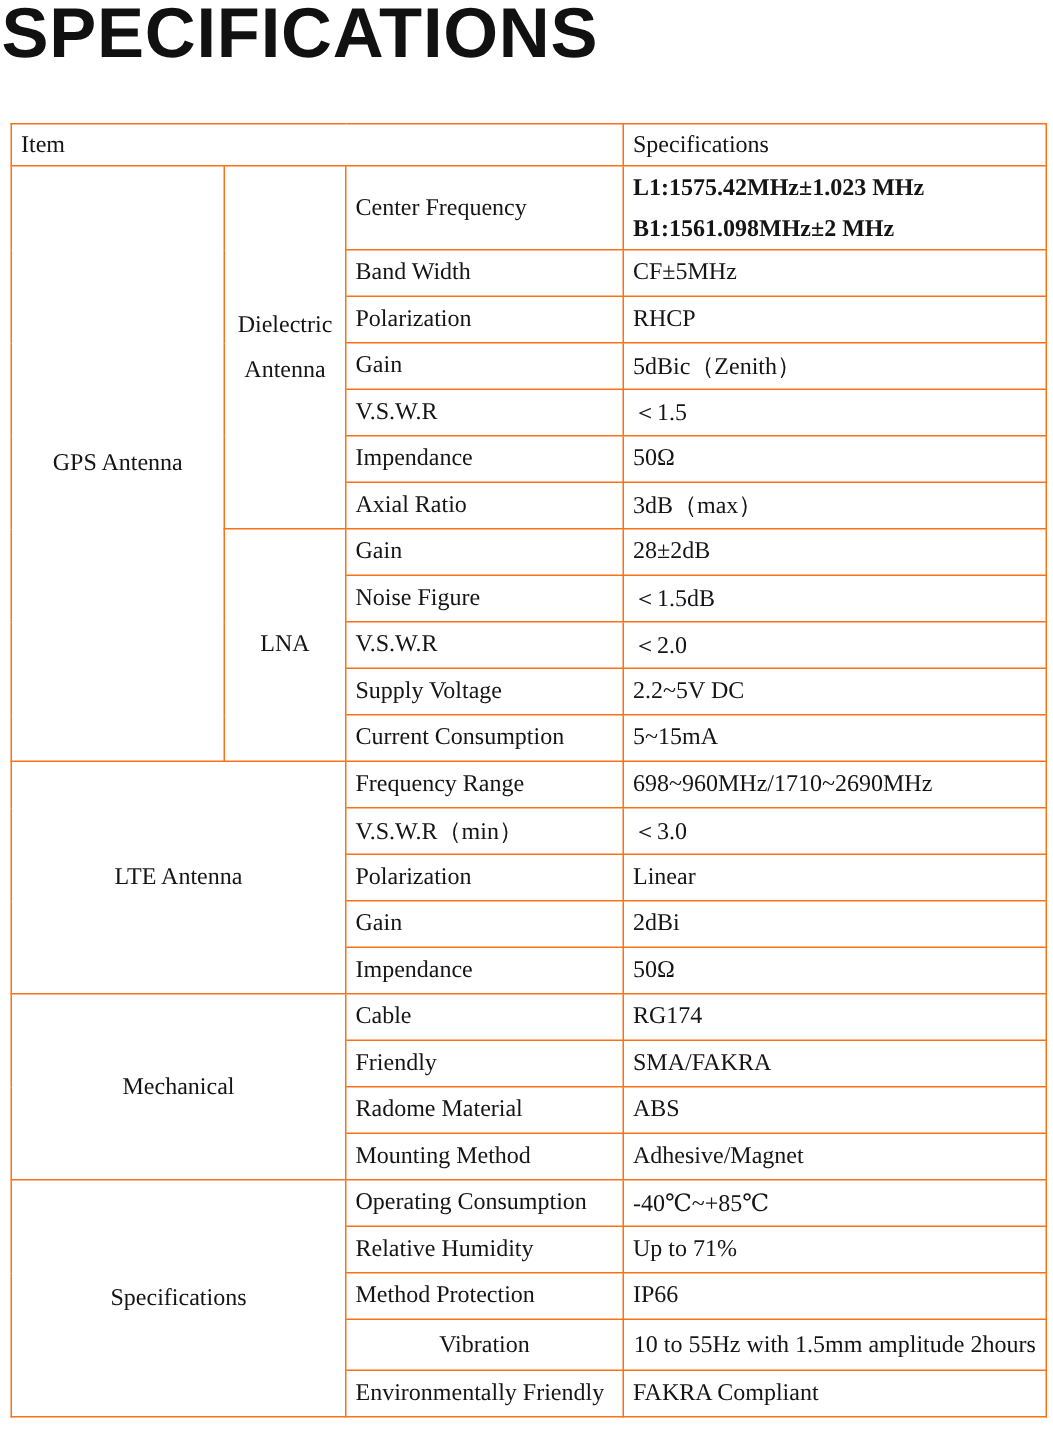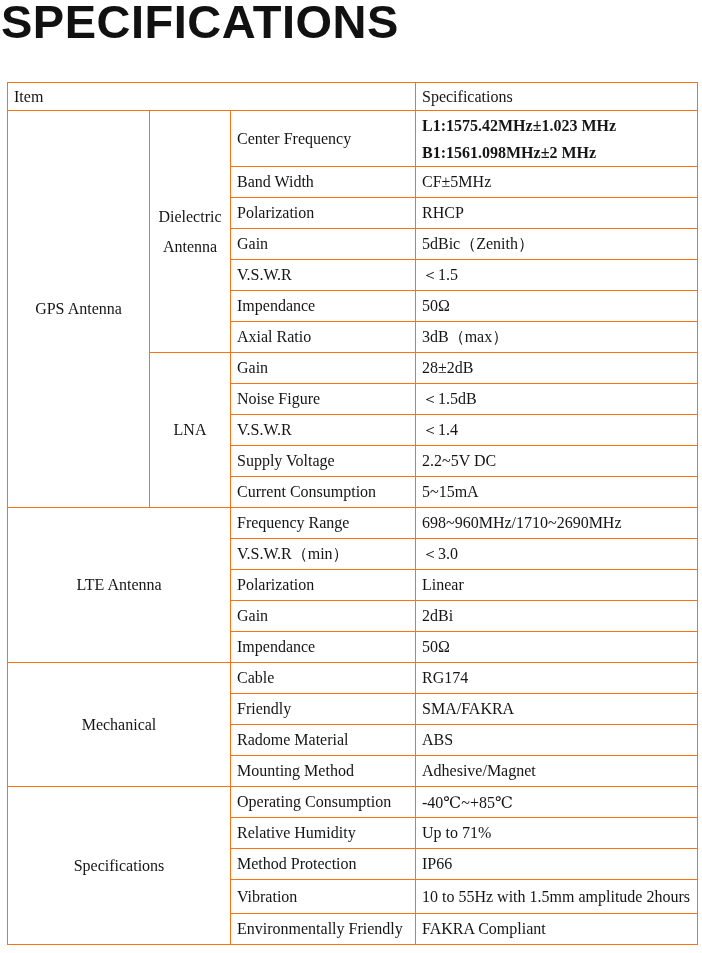--- a/index.html
+++ b/index.html
@@ -41,21 +41,21 @@
   .spec-table td {
     border: 1px solid #f97316;
     padding: 0 6px;
     vertical-align: middle;
     overflow: hidden;
     white-space: nowrap;
   }
   tr.r-head { height: 28px; }
   tr.r-cf   { height: 56px; }
   tr.r      { height: 31px; }
-  tr.r-vib  { height: 34px; }
+  tr.r-vib  { height: 34px; text-align: center; }
   .grp {
     vertical-align: top;
     padding-top: 7px;
     white-space: normal !important;
     line-height: 30px;
     text-align: center;
   }
   .val div { line-height: 27px; }
   .val-pad { padding-top: 2px; font-weight: bold; }
 </style>
@@ -118,21 +118,21 @@
       <td rowspan="5" class="grp">LNA</td>
       <td>Gain</td>
       <td>28±2dB</td>
     </tr>
     <tr class="r">
       <td>Noise Figure</td>
       <td>＜1.5dB</td>
     </tr>
     <tr class="r">
       <td>V.S.W.R</td>
-      <td>＜1.4</td>
+      <td>＜2.0</td>
     </tr>
     <tr class="r">
       <td>Supply Voltage</td>
       <td>2.2~5V DC</td>
     </tr>
     <tr class="r">
       <td>Current Consumption</td>
       <td>5~15mA</td>
     </tr>
 

